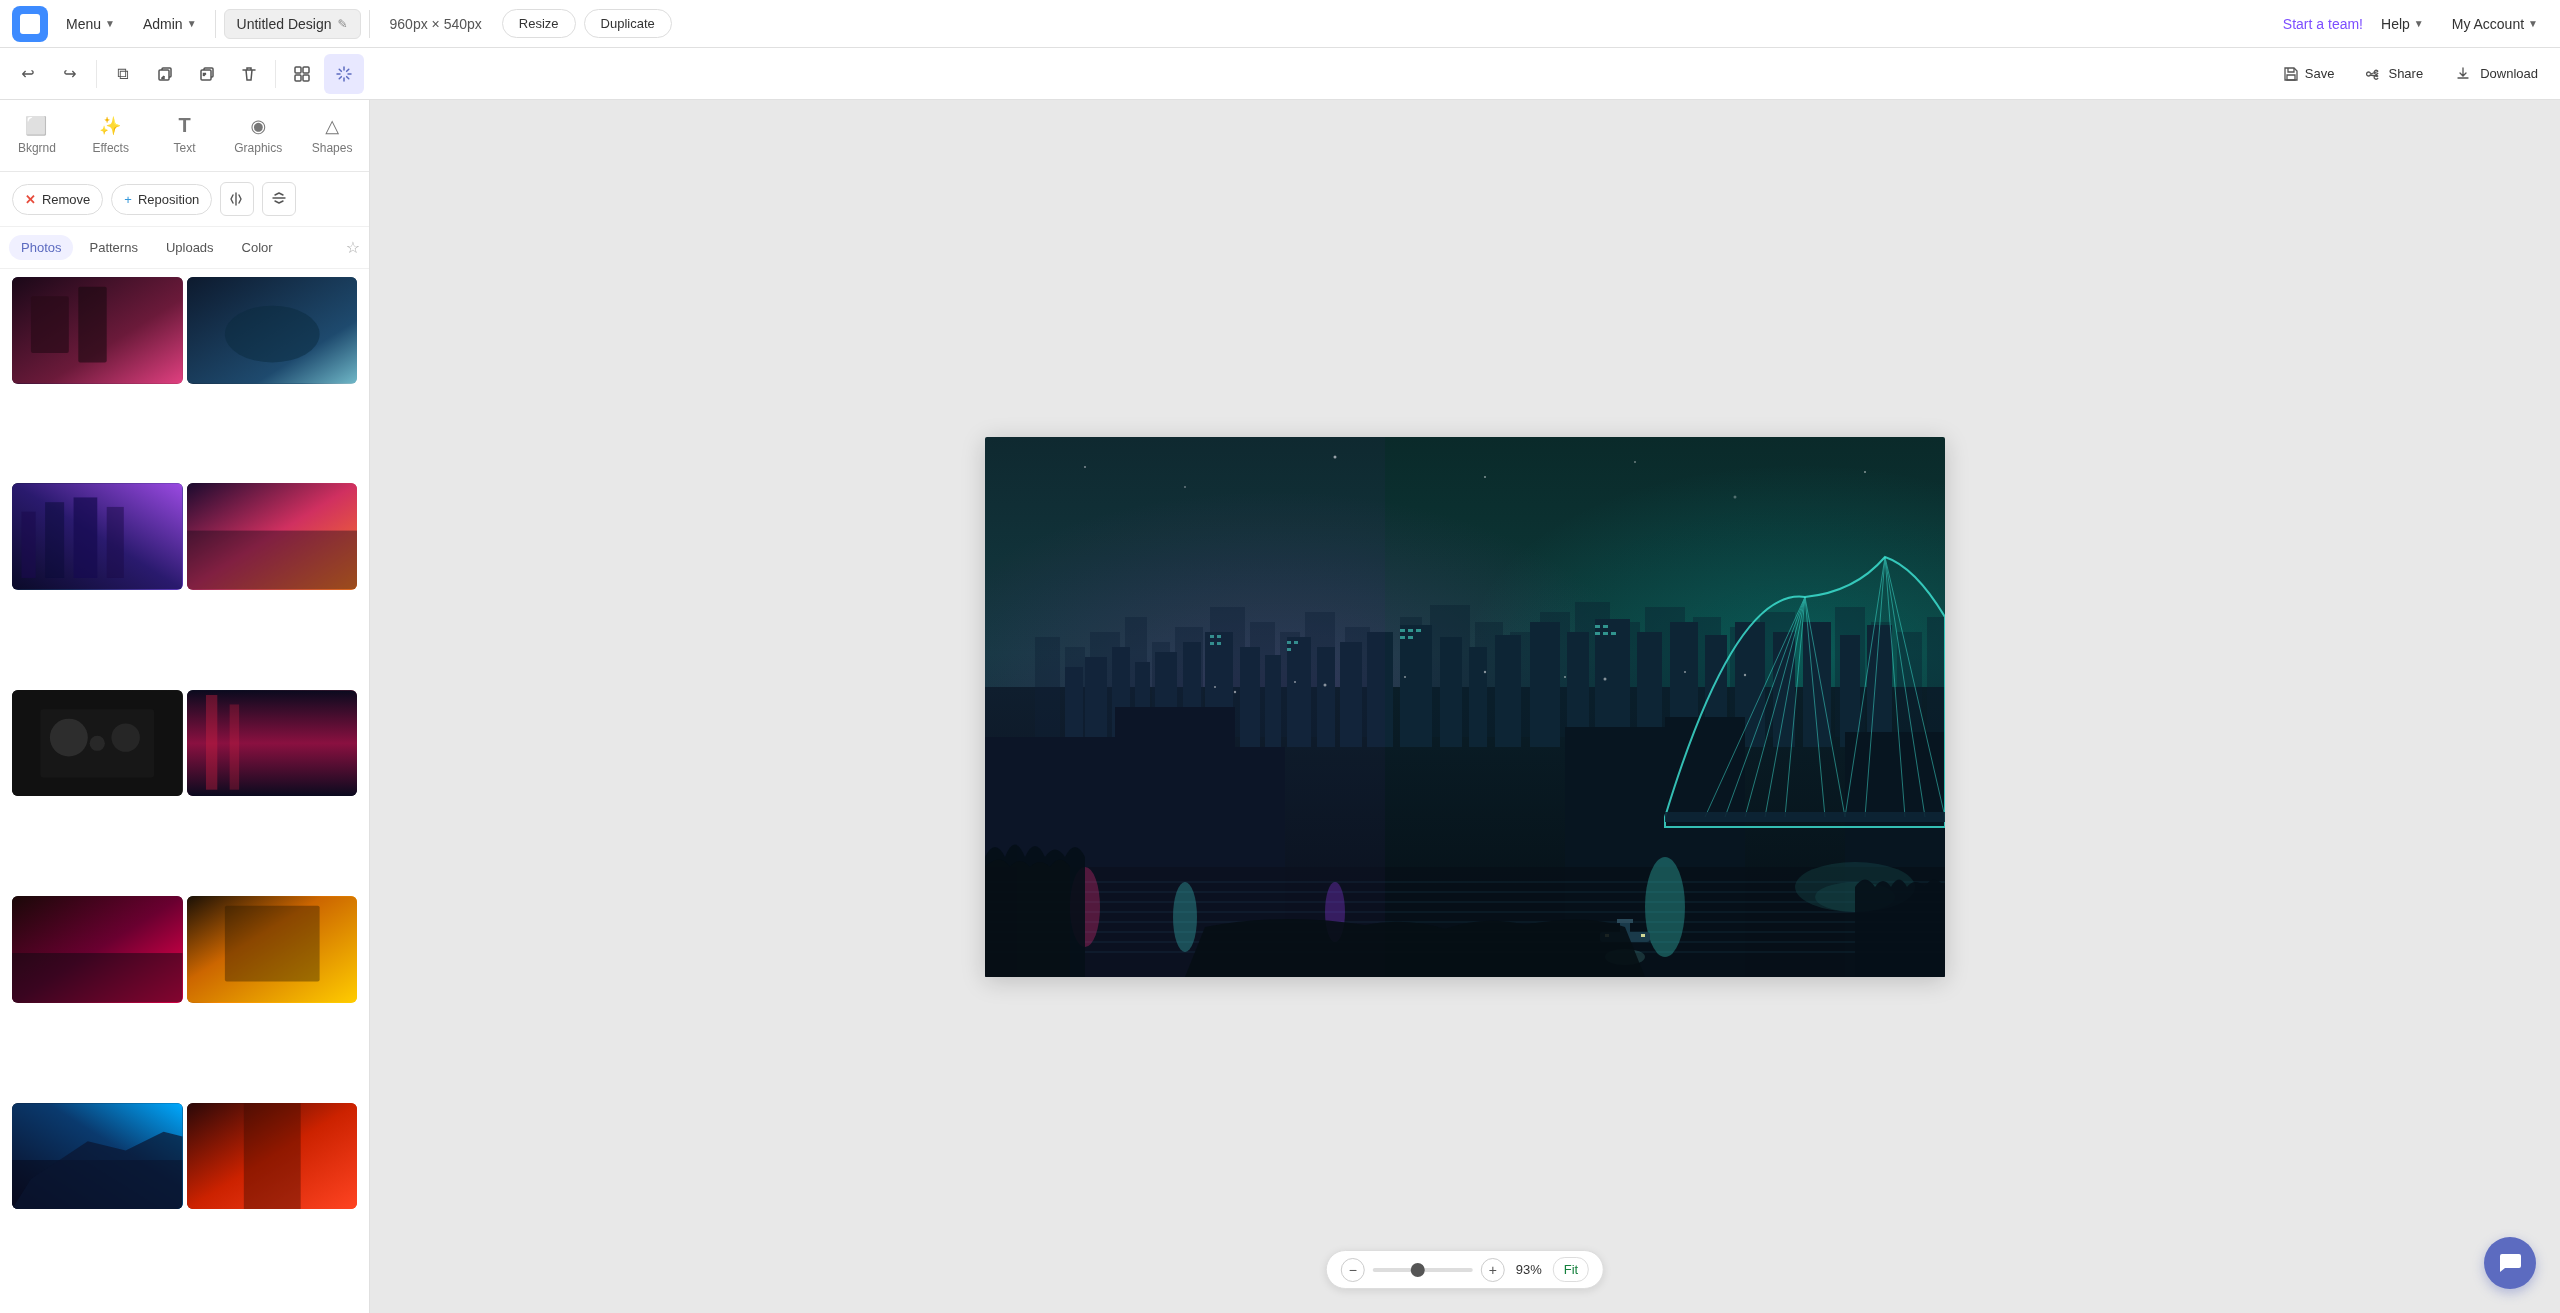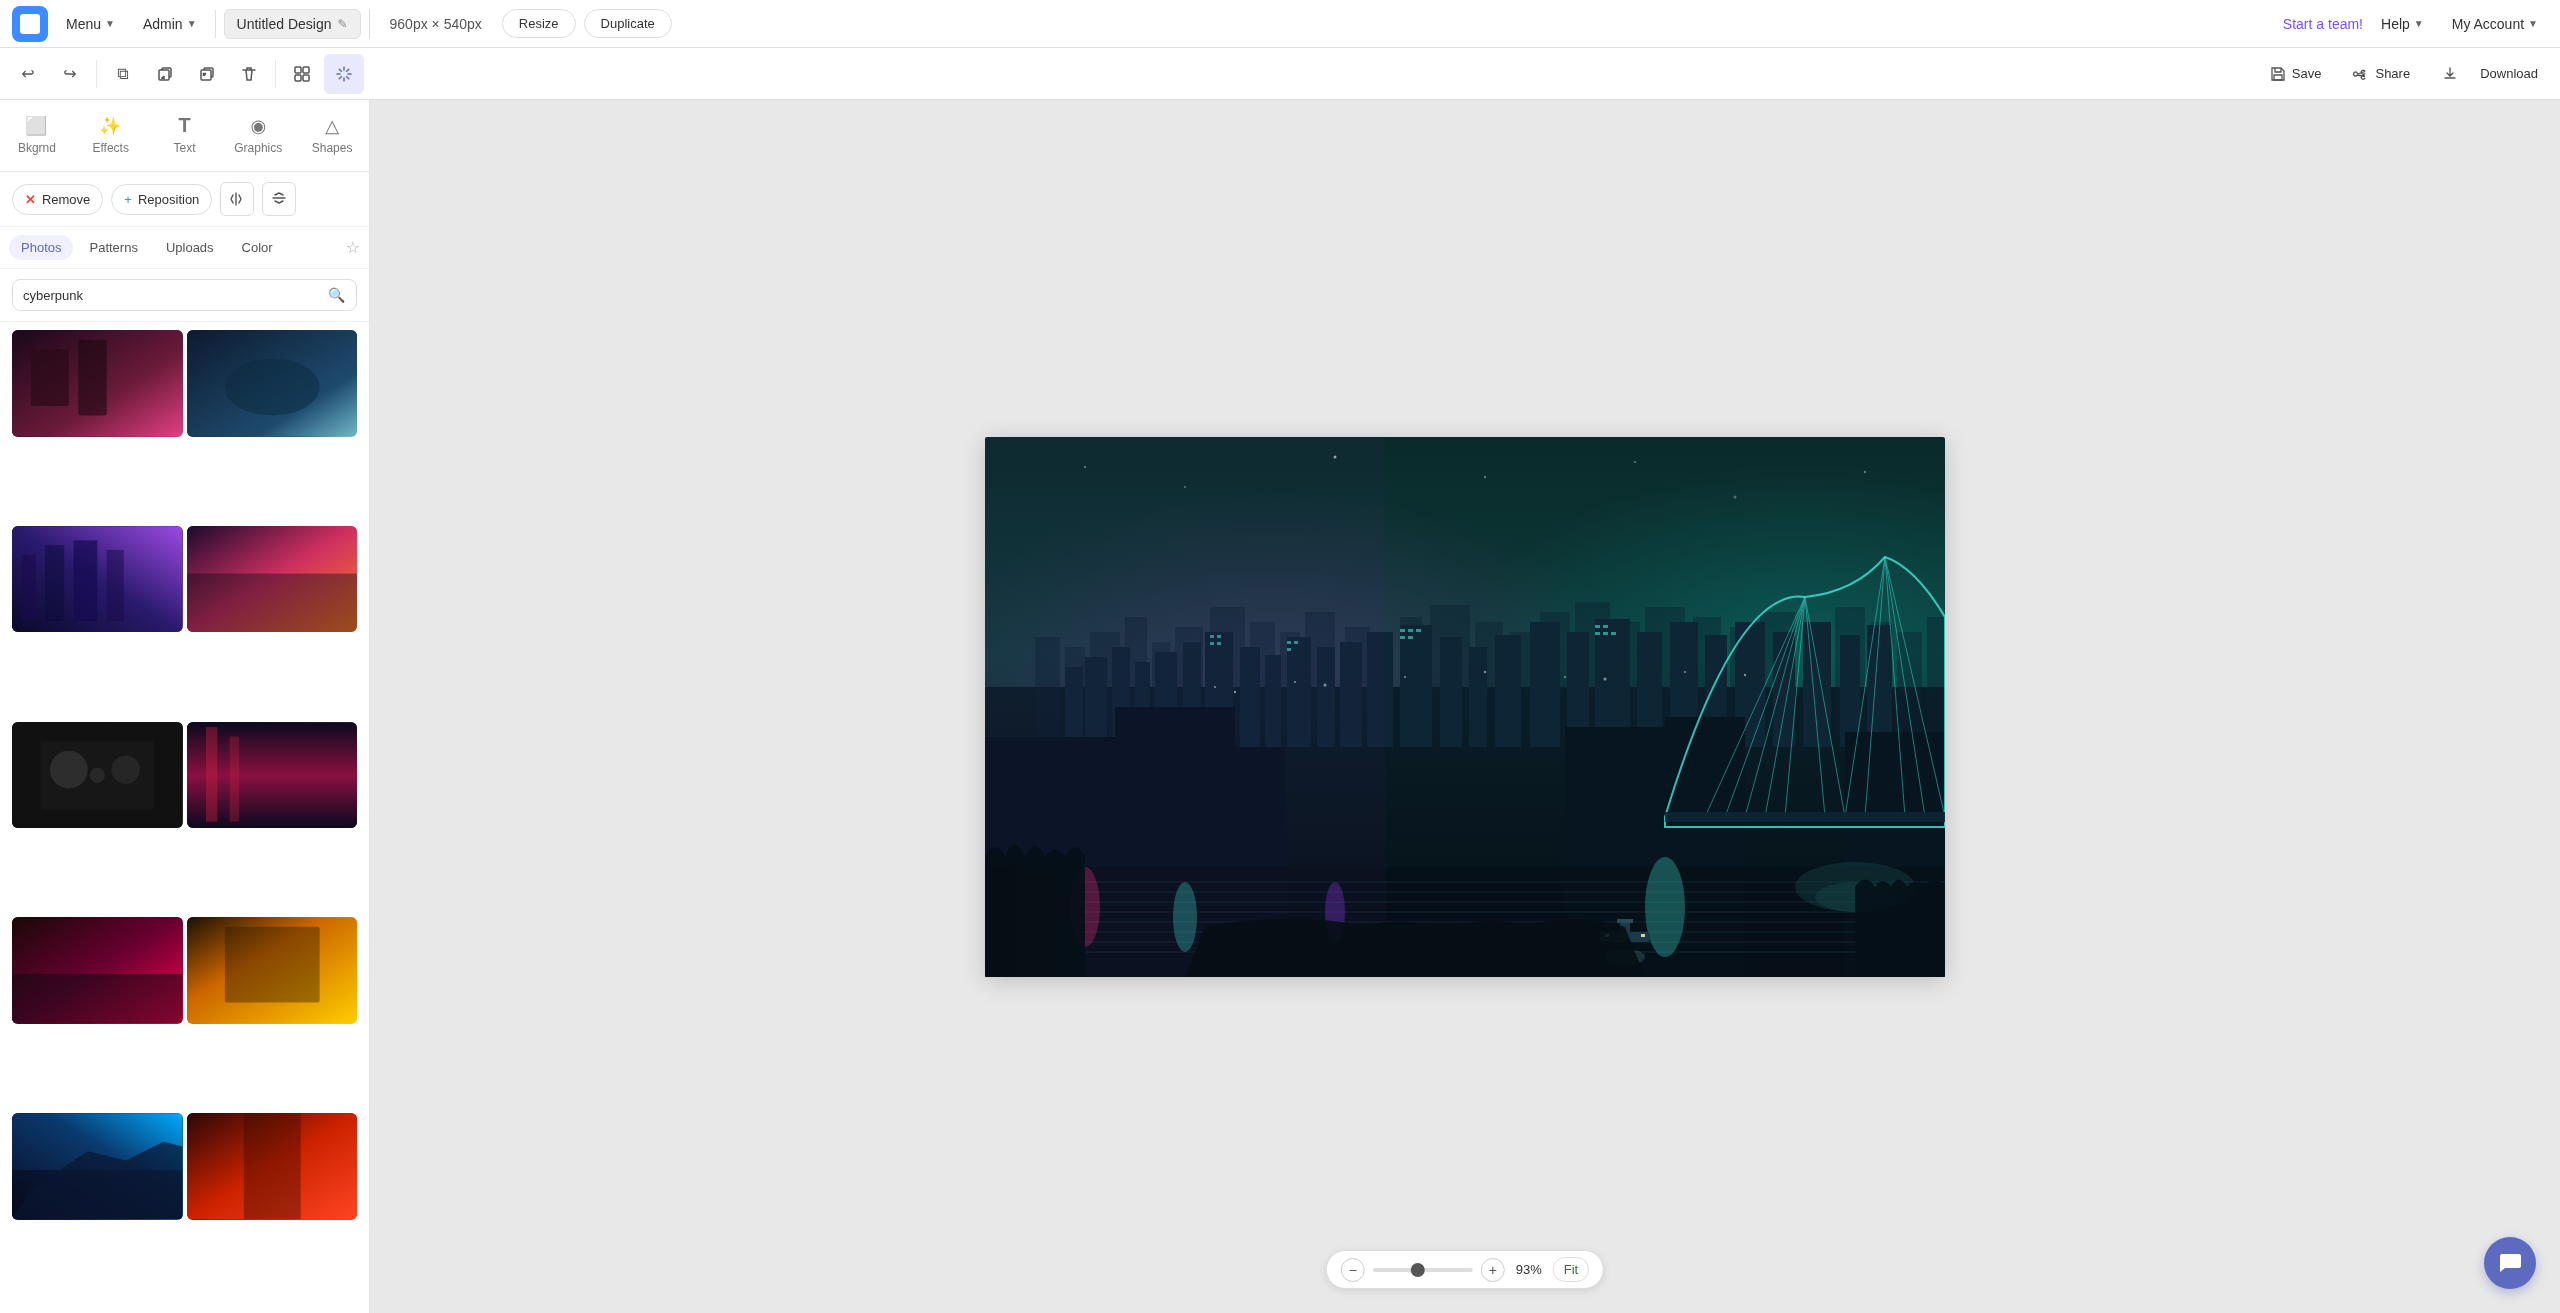--- a/index.html
+++ b/index.html
@@ -27,21 +27,21 @@
     
     .secondary-toolbar {
       display: flex; align-items: center; background: #fff; border-bottom: 1px solid #e0e0e0;
       height: 52px; padding: 0 8px; gap: 2px; z-index: 9; flex-shrink: 0;
     }
     .tool-btn { width: 40px; height: 40px; display: flex; align-items: center; justify-content: center; border-radius: 6px; cursor: pointer; background: none; border: none; color: #555; font-size: 16px; }
     .tool-btn.active { background: #e8e8ff; color: #5c6bc0; }
     .toolbar-sep { width: 1px; height: 28px; background: #e8e8e8; margin: 0 4px; }
     .toolbar-right { margin-left: auto; display: flex; align-items: center; gap: 4px; }
     .toolbar-right-btn { display: flex; align-items: center; gap: 6px; padding: 7px 14px; border-radius: 6px; cursor: pointer; font-size: 13px; color: #333; background: none; border: none; }
-    .download-btn { display: flex; align-items: center; gap: 22px; padding: 7px 14px; border-radius: 6px; cursor: pointer; font-size: 13px; color: #333; background: none; border: none; }
+    .download-btn { display: flex; align-items: center; gap: 9px; padding: 7px 14px; border-radius: 6px; cursor: pointer; font-size: 13px; color: #333; background: none; border: none; }
 
     
     .main-content { display: flex; flex: 1; overflow: hidden; }
 
     
     .left-sidebar { width: 370px; background: #fff; border-right: 1px solid #e0e0e0; display: flex; flex-direction: column; flex-shrink: 0; overflow: hidden; }
 
     
     .sidebar-tabs { display: flex; border-bottom: 1px solid #e8e8e8; height: 72px; }
     .sidebar-tab { flex: 1; display: flex; flex-direction: column; align-items: center; justify-content: center; gap: 4px; cursor: pointer; border-bottom: 2px solid transparent; padding: 8px 4px; color: #777; font-size: 12px; }
@@ -260,26 +260,20 @@
     </div>
 
     <div class="photo-tabs">
       <button class="photo-tab active">Photos</button>
       <button class="photo-tab">Patterns</button>
       <button class="photo-tab">Uploads</button>
       <button class="photo-tab">Color</button>
       <button class="star-btn">☆</button>
     </div>
 
-    <div class="search-container">
-      <div class="search-input-wrap">
-        <input type="text" value="cyberpunk" style="">
-        <span class="search-icon">🔍</span>
-      </div>
-    </div>
 
     <div class="photo-grid">
 
       <div class="photo-item photo-1">
         <svg width="100%" height="100%" viewBox="0 0 180 112">
             <rect width="180" height="112" fill="url(#g1)"></rect>
             <defs>
               <linearGradient id="g1" x1="0" y1="0" x2="1" y2="1">
                 <stop offset="0%" stop-color="#1a0818"></stop>
                 <stop offset="60%" stop-color="#6b1a3a"></stop>

